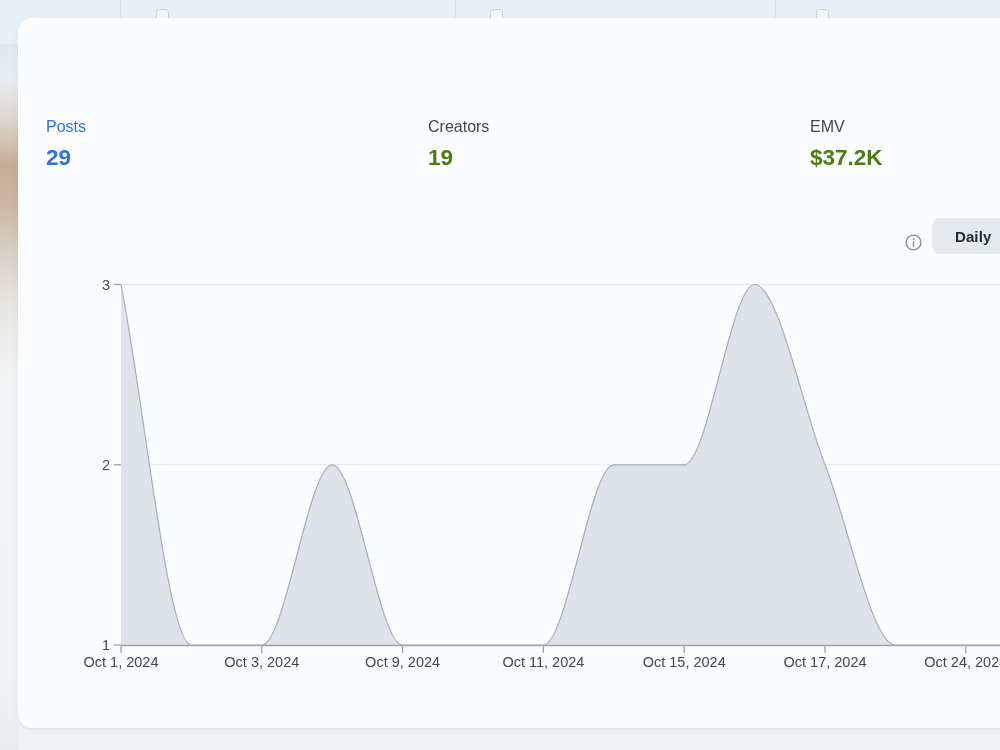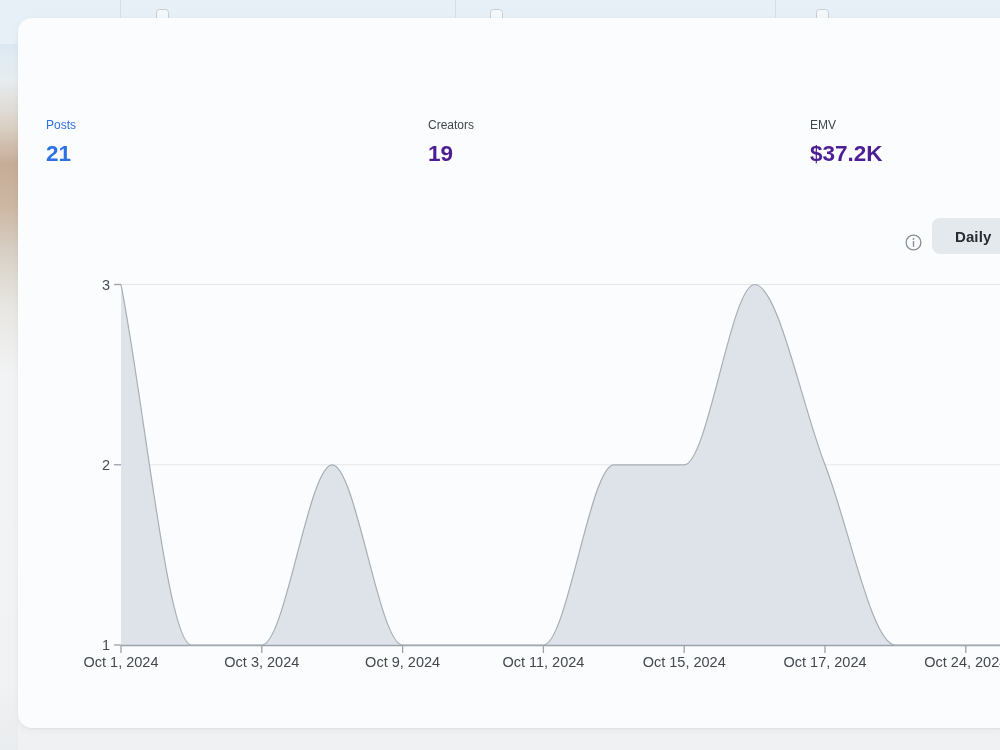--- a/index.html
+++ b/index.html
@@ -38,22 +38,22 @@
   }
   .card-title {
     position:absolute; left:28px; top:38px;
     font-size:18.5px; font-weight:700; color:#32373c; letter-spacing:.1px;
   }
   .metrics { position:absolute; left:28px; top:101px; width:960px; }
   .metric { position:absolute; top:0; width:360px; cursor:pointer; }
   .metric-0 { left:0; }
   .metric-1 { left:382px; }
   .metric-2 { left:764px; }
-  .metric-label { font-size:12px; font-weight:400; color:#3f464d; line-height:1; }
-  .metric-value { margin-top:12px; font-size:22.5px; font-weight:700; color:#4c1d95; line-height:1; }
+  .metric-label { font-size:16px; font-weight:400; color:#3f464d; line-height:1; }
+  .metric-value { margin-top:12px; font-size:22.5px; font-weight:700; color:#4d7c0f; line-height:1; }
   .metric.accent .metric-label { color:#2d72e4; }
   .metric.accent .metric-value { color:#2d72e4; }
   
   .info-btn {
     position:absolute; left:879px; top:208px; width:32px; height:32px;
     display:flex; align-items:center; justify-content:center; cursor:pointer;
     background:none; border:none;
   }
   .daily-btn {
     position:absolute; left:914px; top:200px; width:112px; height:36px;
@@ -80,21 +80,21 @@
   <div class="bg-checkbox" style="left:816px"></div>
 </div>
 
 <div class="bg-left"></div>
 
 <div class="card">
 
   <div class="metrics">
     <div class="metric metric-0 accent">
       <div class="metric-label">Posts</div>
-      <div class="metric-value">21</div>
+      <div class="metric-value">29</div>
     </div>
     <div class="metric metric-1">
       <div class="metric-label">Creators</div>
       <div class="metric-value">19</div>
     </div>
     <div class="metric metric-2">
       <div class="metric-label">EMV</div>
       <div class="metric-value">$37.2K</div>
     </div>
   </div>

